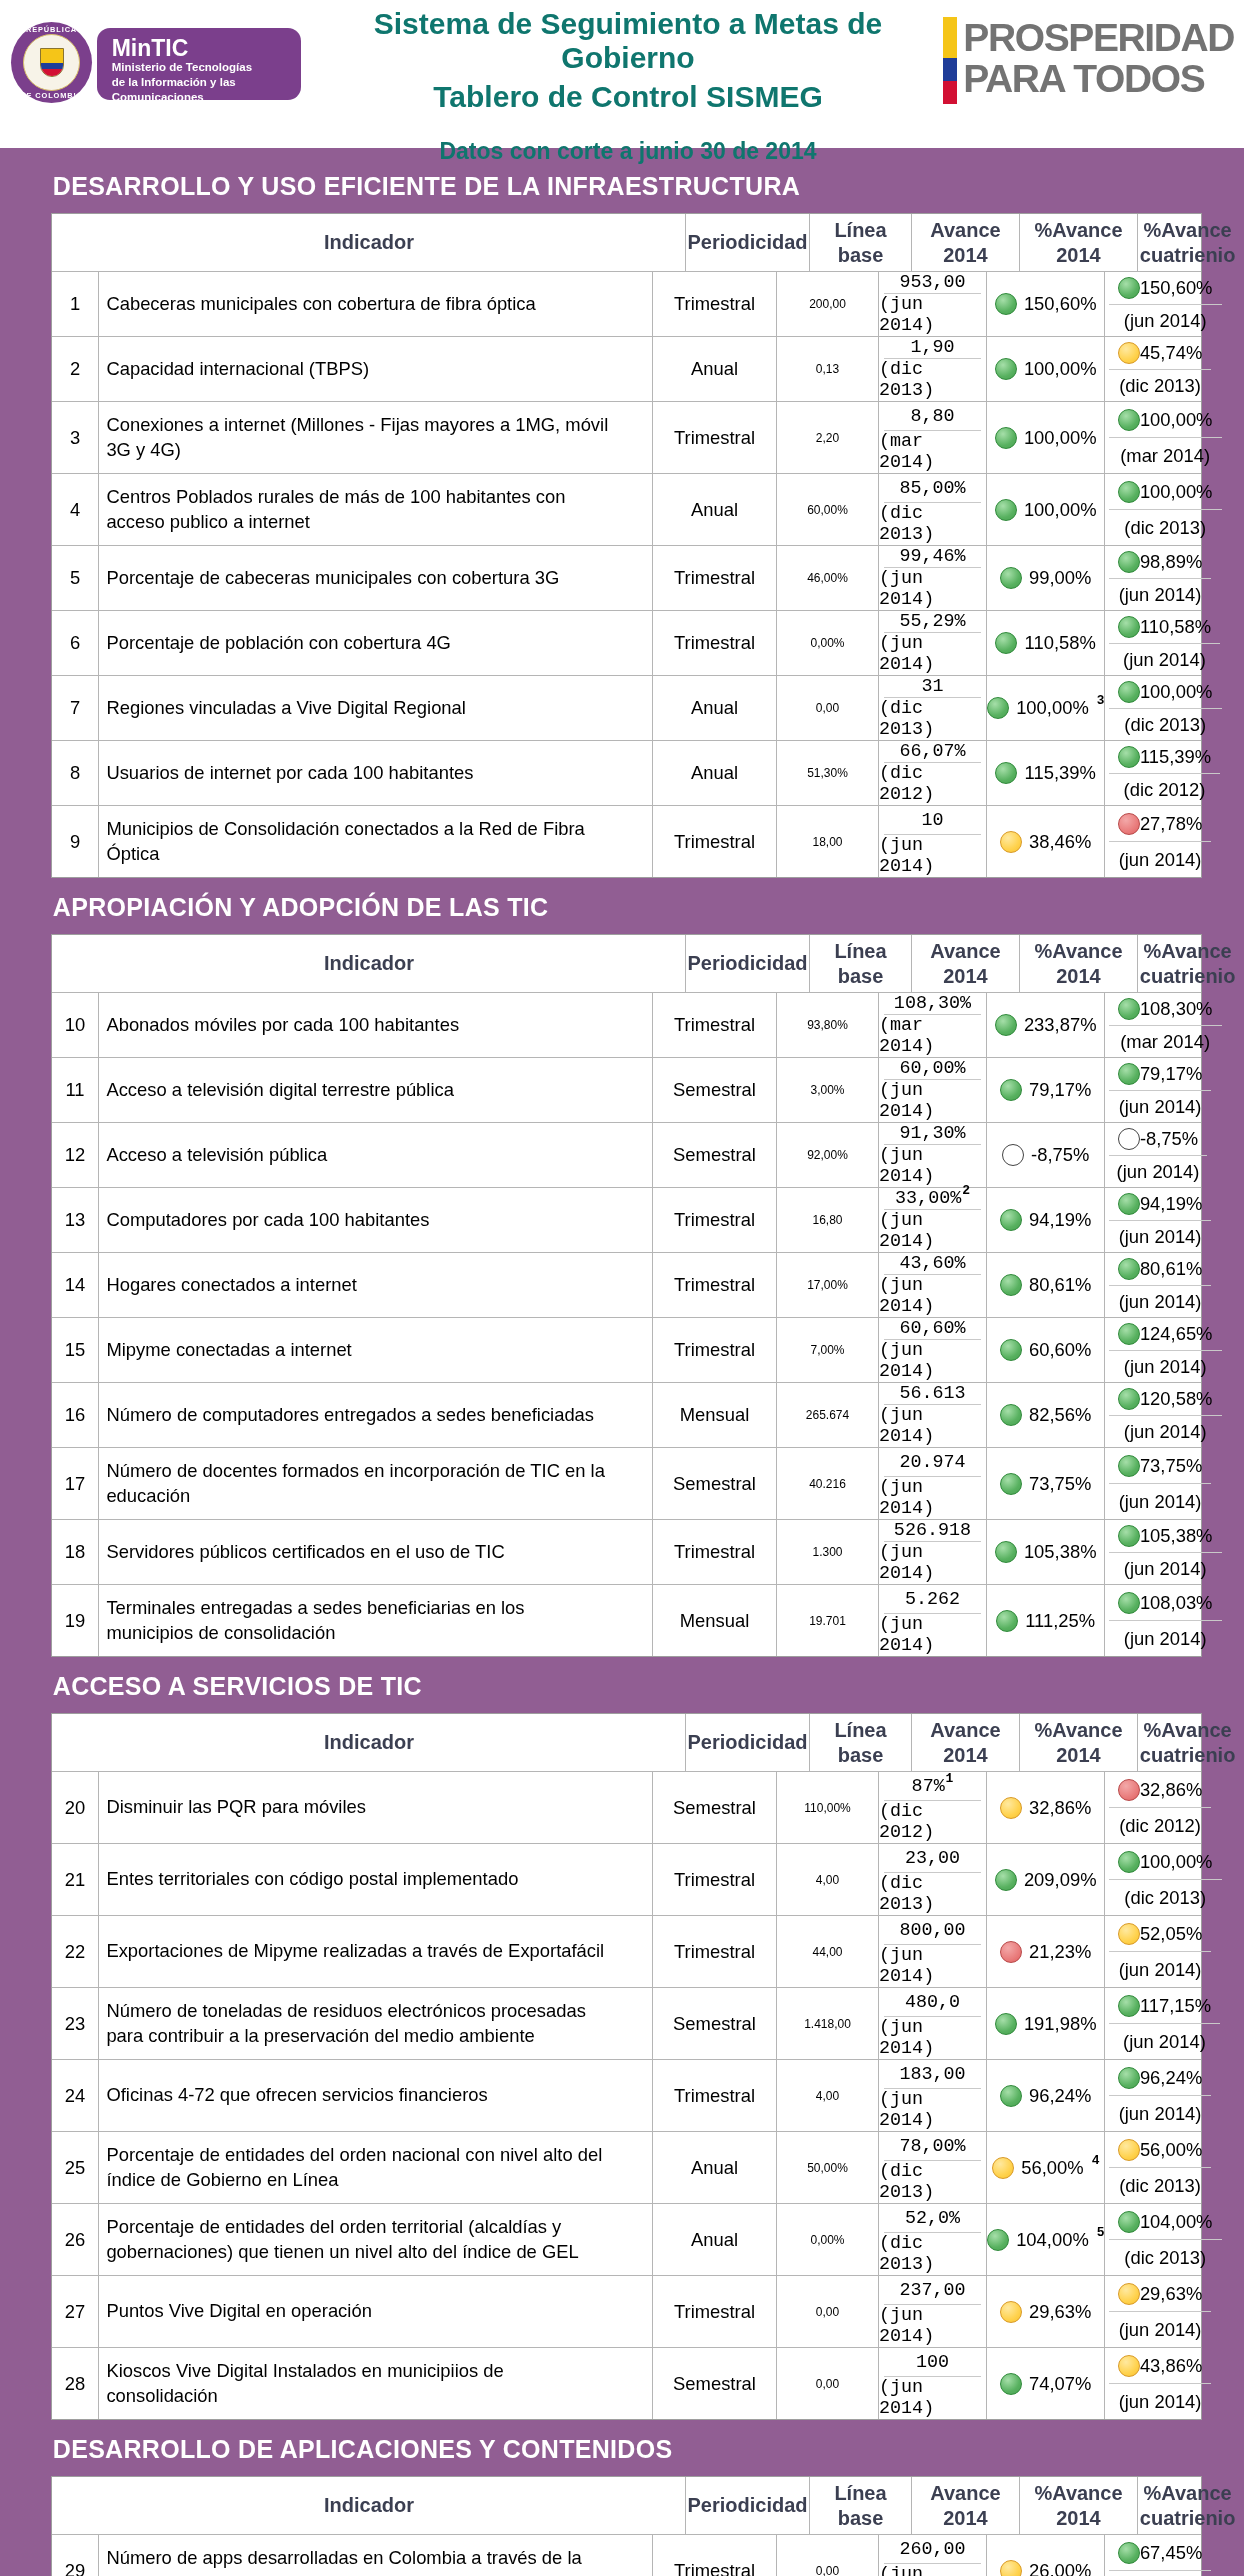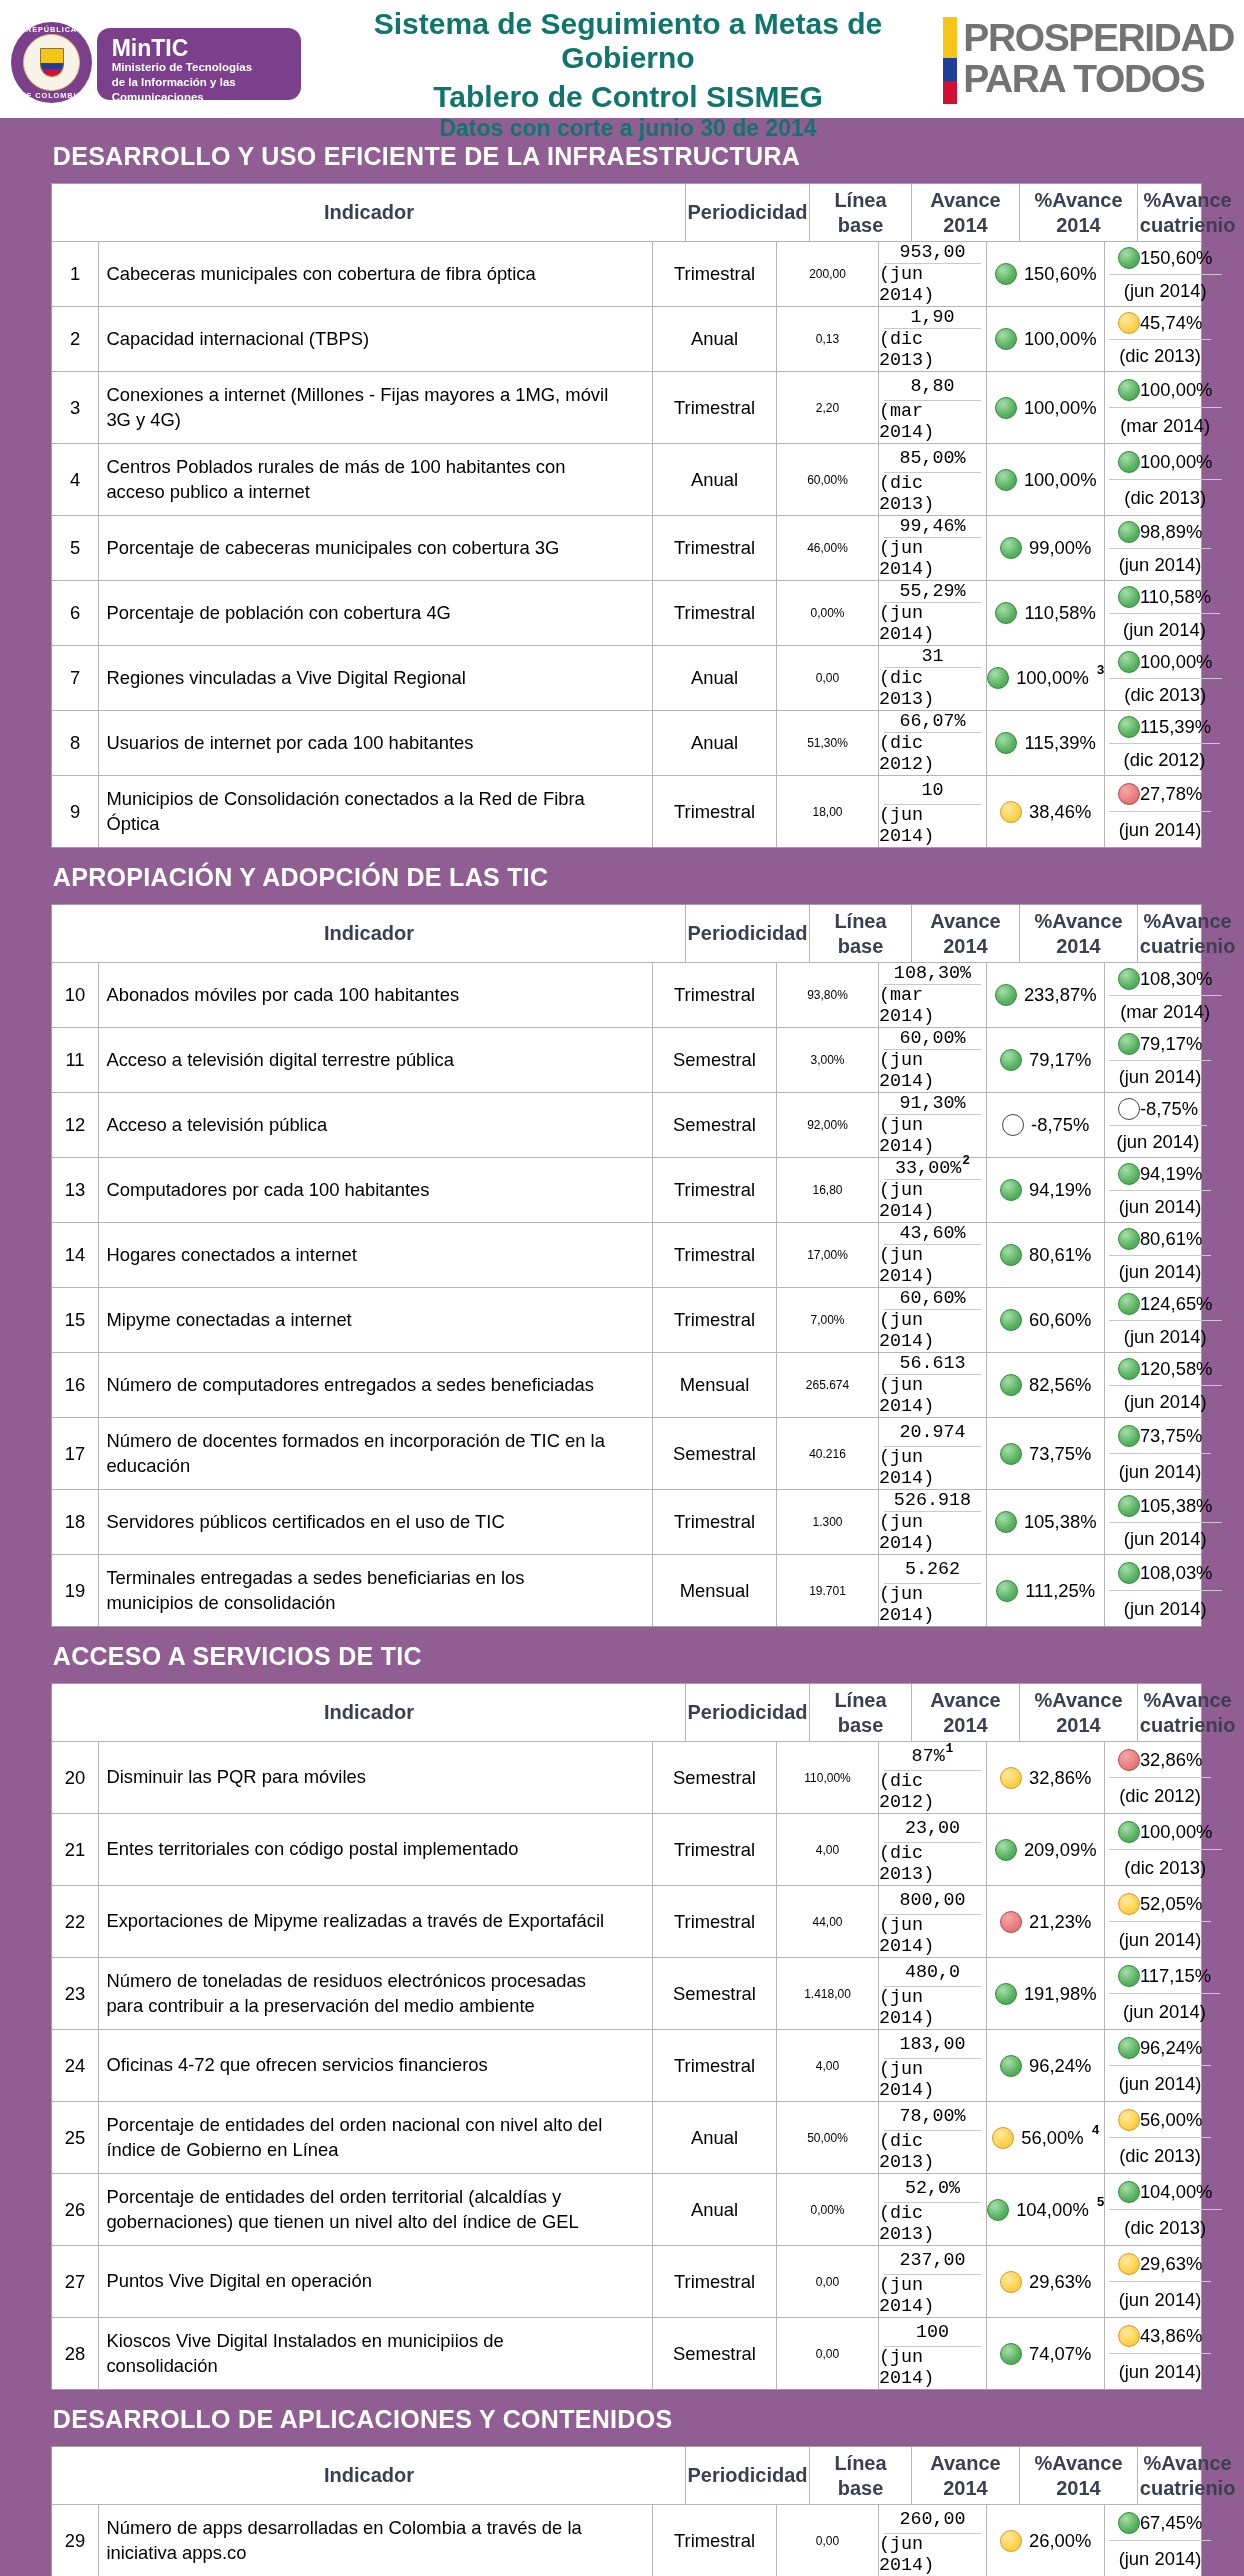--- a/index.html
+++ b/index.html
@@ -4,21 +4,21 @@
 <style>
   * { box-sizing: border-box; margin: 0; padding: 0; }
   html,body { background:#ffffff; }
   body {
     width: 1245px; min-height: 2576px;
     font-family: "Liberation Sans", sans-serif;
     display: flex; flex-direction: column;
   }
 
   
-  .top-header { height: 118px; position: relative; background: #ffffff; flex: 0 0 auto; }
+  .top-header { height: 148px; position: relative; background: #ffffff; flex: 0 0 auto; }
 
   .seal {
     position: absolute; left: 11px; top: 22px;
     width: 81px; height: 81px; border-radius: 50%;
     background: #7b3f8c; color: #fff;
     display: flex; flex-direction: column; align-items: center; justify-content: space-between;
     padding: 2.8px 0; overflow: hidden;
   }
   .seal-text { font-size: 7.4px; font-weight: bold; letter-spacing: 0.9px; }
   .seal-inner {
@@ -41,21 +41,21 @@
   }
   .mintic-name { font-size: 23px; font-weight: bold; line-height: 1.05; }
   .mintic-sub { font-size: 11.5px; font-weight: bold; line-height: 1.3; }
 
   .title-block {
     position: absolute; left: 314px; right: 303px; top: 7.4px;
     text-align: center; color: #0f766e;
   }
   .title-l1 { font-size: 30px; font-weight: bold; }
   .title-l2 { font-size: 30px; font-weight: bold; margin-top: 4.6px; }
-  .title-l3 { font-size: 23px; font-weight: bold; margin-top: 1px; }
+  .title-l3 { font-size: 23px; font-weight: bold; margin-top: 24px; }
 
   .prosper { position: absolute; right: 11px; top: 16.5px; display: flex; gap: 6.4px; }
   .flagbar { width: 13.8px; height: 87px; display: flex; flex-direction: column; }
   .flagbar .f1 { flex: 48; background: #f5c518; }
   .flagbar .f2 { flex: 26; background: #1f3d99; }
   .flagbar .f3 { flex: 26; background: #d21034; }
   .ptext { font-weight: bold; color: #737373; font-size: 39px; line-height: 1.06; letter-spacing: -1.4px; }
 
   
   .purple-wrap {

